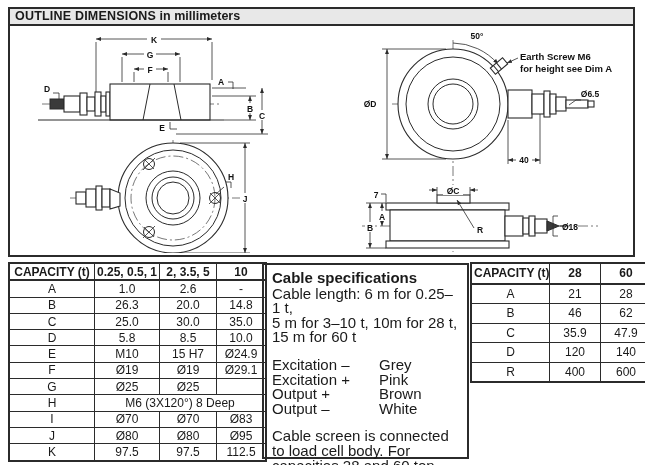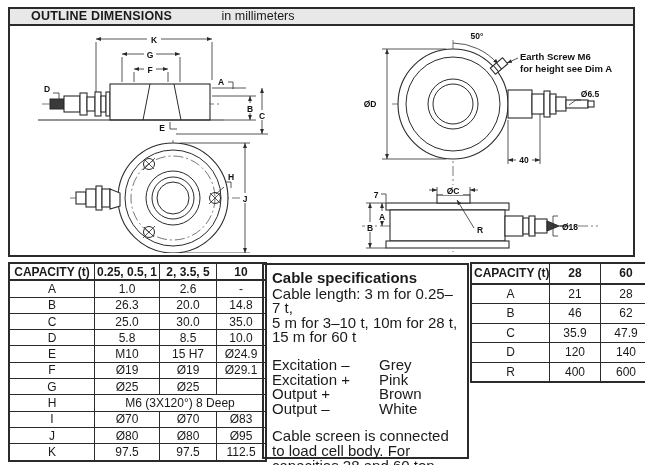--- a/index.html
+++ b/index.html
@@ -1,21 +1,21 @@
 <!DOCTYPE html>
 <html><head>
 <meta charset="utf-8">
 <style>
   html,body{margin:0;padding:0;background:#fff;}
   body{width:645px;height:465px;overflow:hidden;font-family:"Liberation Sans",sans-serif;color:#1a1a1a;}
   .page{position:relative;width:645px;height:465px;background:#fff;}
   .titlebar{position:absolute;left:8px;top:7px;width:627px;height:19px;background:#e8e8e8;
     border:2px solid #2b2b2b;box-sizing:border-box;padding:1px 5px;font-size:12.5px;line-height:13px;}
-  .title-bold{font-weight:bold;letter-spacing:.2px;margin-left:16px;}
-  .title-sub{font-weight:normal;margin-left:46px;}
+  .title-bold{font-weight:bold;letter-spacing:.2px;}
+  .title-sub{font-weight:bold;}
   .drawing-area{position:absolute;left:8px;top:26px;width:627px;height:231px;border:2px solid #2b2b2b;
     border-top:none;box-sizing:border-box;background:#fff;}
   .drawing-area svg{position:absolute;left:0;top:0;}
   .bottom{position:absolute;left:8px;top:262px;width:627px;height:203px;}
   table.dims{border-collapse:collapse;table-layout:fixed;font-size:12px;position:absolute;top:0;}
   table.dims th,table.dims td{border:1px solid #2b2b2b;text-align:center;padding:0 2px;overflow:hidden;white-space:nowrap;}
   table.dims thead th{font-weight:bold;border-bottom:2px solid #2b2b2b;}
   table.dims{border:2px solid #2b2b2b;}
   .tbl-left{left:0;width:240px;}
   .tbl-left td,.tbl-left th{height:15.3px;}
@@ -297,21 +297,21 @@
             <td>97.5</td>
             <td>97.5</td>
             <td>112.5</td>
           </tr>
         </tbody>
       </table>
 
     <div class="cable-box">
       <div class="cable-title">Cable specifications</div>
       <div>
-          <div>Cable length: 3 m for 0.25–7 t,</div>
+          <div>Cable length: 6 m for 0.25–1 t,</div>
           <div>5 m for 3–10 t, 10m for 28 t,</div>
           <div>15 m for 60 t</div>
         </div>
       <div class="wiring">
           <div class="wiring-row">
             <span class="wiring-signal">Excitation –</span>
             <span>Grey</span>
           </div>
           <div class="wiring-row">
             <span class="wiring-signal">Excitation +</span>

